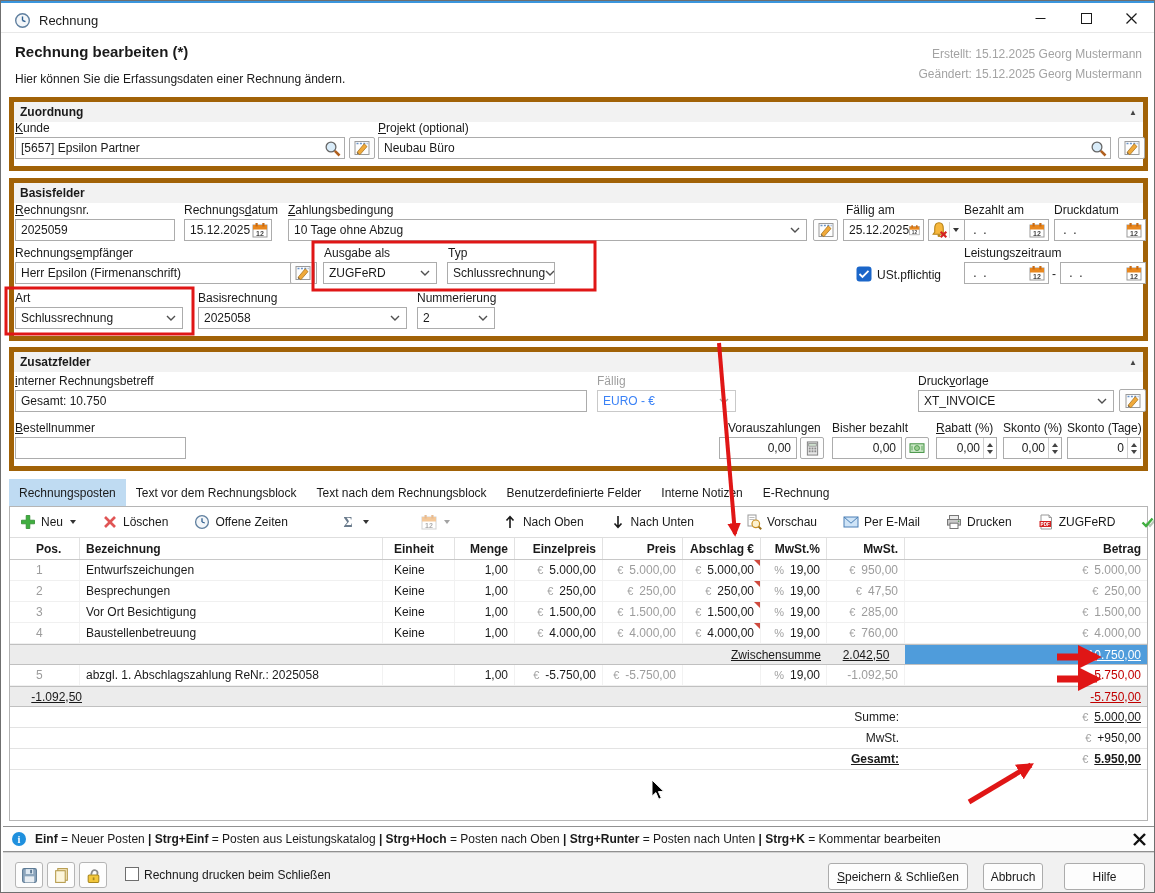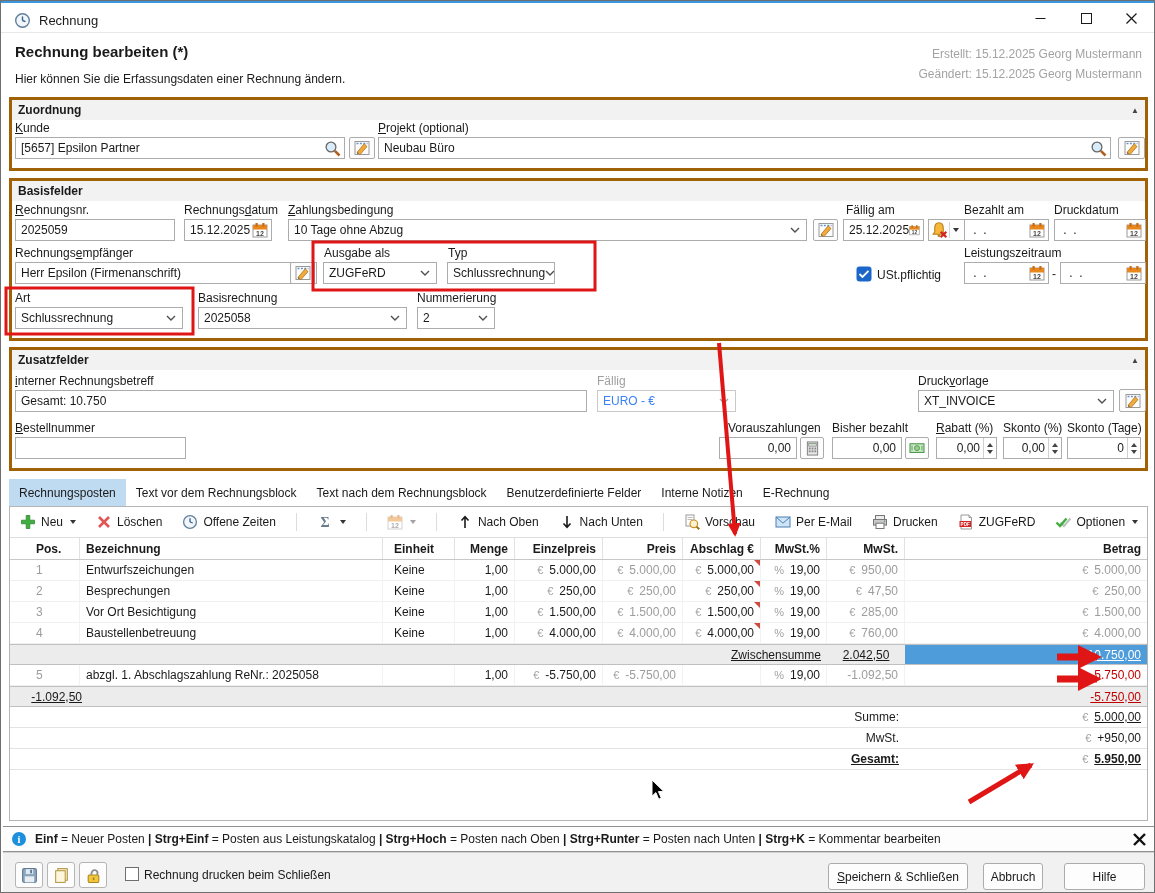--- a/index.html
+++ b/index.html
@@ -7,21 +7,21 @@
 #win{position:relative;width:1155px;height:893px;background:#fff;border:1px solid #6f6f6f;
      font-family:"Liberation Sans",sans-serif;font-size:12px;color:#1a1a1a;overflow:hidden}
 .abs{position:absolute}
 #accent{position:absolute;left:0;top:0;width:100%;height:2px;background:var(--accent)}
 #titlebar{position:absolute;left:0;top:2px;width:100%;height:30px;background:#fff;border-bottom:1px solid #e8e8e8}
 #apptitle{position:absolute;left:38px;top:10px;font-size:13px}
 .wbtn{position:absolute;top:2px;width:46px;height:30px;display:flex;align-items:center;justify-content:center}
 #pgtitle{position:absolute;left:14px;top:42px;font-size:15px;font-weight:bold}
 #pgsub{position:absolute;left:14px;top:71px;font-size:12px}
 .meta{position:absolute;right:12px;text-align:right;color:#a3a3a3;font-size:12px}
-.grp{position:absolute;border:3px solid #a16207;background:#fff}
+.grp{position:absolute;border:5px solid #a16207;background:#fff}
 .grph{height:20px;background:#f2f2f2;display:flex;align-items:center;justify-content:space-between;
       padding:0 6px;font-weight:bold;font-size:12px}
 .caret{font-size:8px;color:#444}
 .lbl{position:absolute;white-space:nowrap;font-size:12px}
 .dis{color:#9f9f9f}
 .inp,.sel,.date{position:absolute;height:22px;border:1px solid #acacac;background:#fff;
       display:flex;align-items:center;padding:0 5px;font-size:12px;white-space:pre;overflow:hidden}
 .sel{justify-content:space-between;padding-right:6px}
 .sel.disabled{border-color:#c9c9c9;color:#3b82f6}
 .date{justify-content:space-between;padding-right:3px}
@@ -36,21 +36,21 @@
 .spv{flex:1;display:flex;align-items:center;justify-content:flex-end;padding-right:3px}
 .sparr{width:13px;border-left:1px solid #d0d0d0;display:flex;flex-direction:column;align-items:center;justify-content:center;gap:3px}
 .tup{width:0;height:0;border-left:3.5px solid transparent;border-right:3.5px solid transparent;border-bottom:4px solid #444}
 .tdn{width:0;height:0;border-left:3.5px solid transparent;border-right:3.5px solid transparent;border-top:4px solid #444}
 .bell{position:absolute;height:22px;border:1px solid #acacac;background:#fdfdfd;display:flex;align-items:center}
 .bell .bsep{width:1px;height:16px;background:#d5d5d5;margin:0 1px}
 #tabs{position:absolute;left:8px;top:478px;height:27px;display:flex;align-items:stretch}
 .tab{display:flex;align-items:center;padding:0 10px;font-size:12px;white-space:nowrap;cursor:default}
 .tab.active{background:var(--tab-active)}
 #panel{position:absolute;left:8px;top:505px;width:1139px;height:315px;border:1px solid #b5b5b5;background:#fff}
-#toolbar{height:31px;border-bottom:1px solid #dedede;display:flex;align-items:center;padding-left:10px;gap:20px}
+#toolbar{height:31px;border-bottom:1px solid #dedede;display:flex;align-items:center;padding-left:10px;gap:26px}
 .titem{display:flex;align-items:center;gap:5px;white-space:nowrap}
 .titem.disabled{opacity:.45}
 .tsep{width:1px;height:18px;background:#dcdcdc}
 .dd{width:0;height:0;border-left:3.5px solid transparent;border-right:3.5px solid transparent;border-top:4px solid #333;margin-left:2px}
 #thead{display:flex;height:22px;border-bottom:1px solid #c8c8c8;font-weight:bold;align-items:center}
 .th{padding:0 6px;border-right:1px solid #e2e2e2;height:100%;display:flex;align-items:center;white-space:nowrap;overflow:hidden}
 .th.r{justify-content:flex-end}
 .th.first{padding-left:26px}
 .th.pad{padding-left:11px}
 .trow{display:flex;height:21px;align-items:stretch;font-size:12px}

